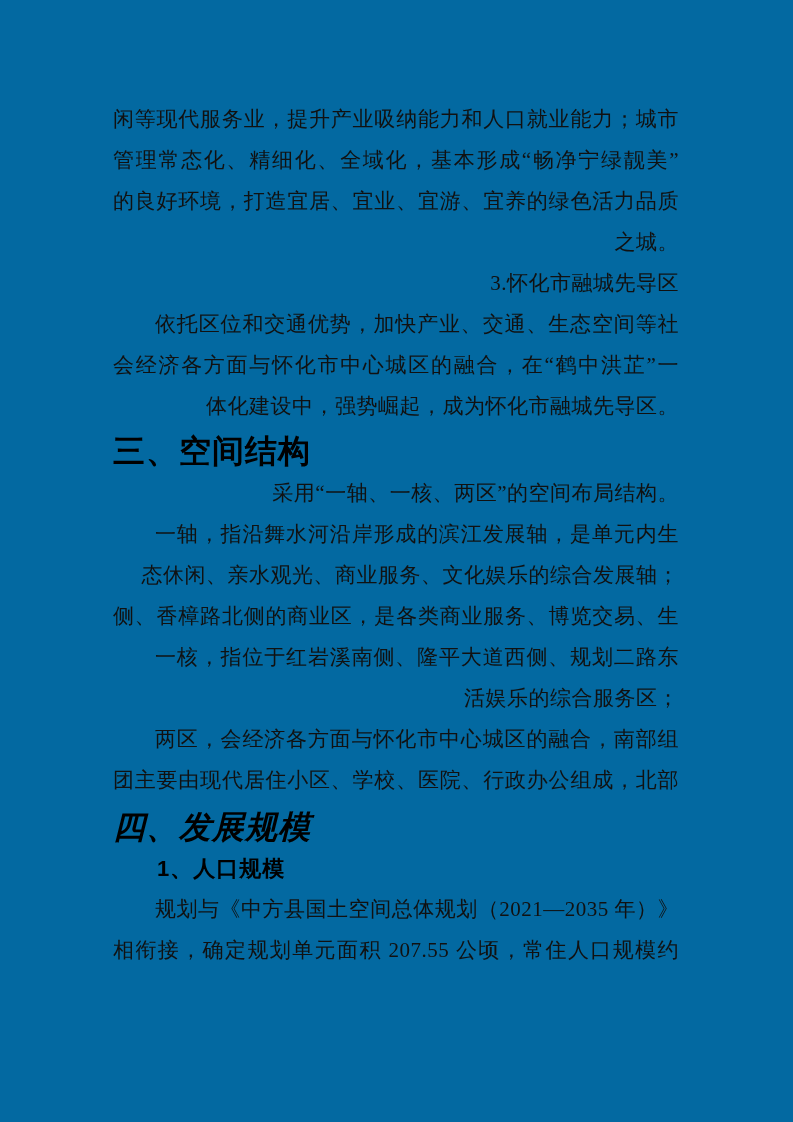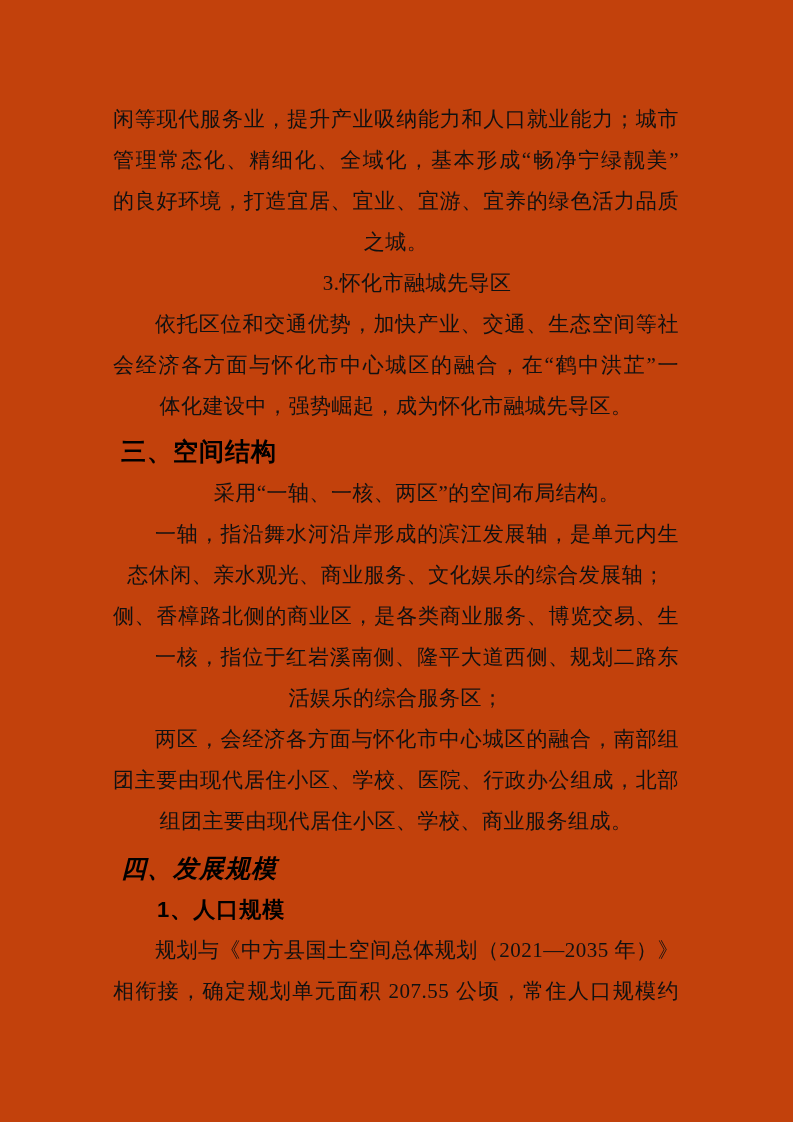--- a/index.html
+++ b/index.html
@@ -1,52 +1,51 @@
 <!DOCTYPE html>
 <html><head>
 <meta charset="utf-8">
 <style>
   html, body { margin: 0; padding: 0; background: #9b9b9b; }
   .page {
     position: relative;
     width: 793px;
     height: 1122px;
     margin: 0 auto;
-    background: #c2410c;
+    background: #0369a1;
     box-sizing: border-box;
     padding: 99px 114px 0 113px;
     color: #111111;
     font-family: "Liberation Serif", serif;
     overflow: hidden;
   }
   .line {
     font-size: 21px;
     line-height: 41px;
     height: 41px;
     white-space: nowrap;
     letter-spacing: 0.5px;
   }
   .j {
     white-space: normal;
     text-align: justify;
     text-align-last: justify;
     text-justify: inter-character;
   }
-  .l { text-align: center; }
+  .l { text-align: right; }
   .ind { text-indent: 2em; }
   .heading1 {
     font-family: "Liberation Sans", sans-serif;
     font-weight: bold;
-    font-size: 25px;
+    font-size: 32px;
     line-height: 44px;
     height: 44px;
     margin-top: 2px;
     letter-spacing: 1px;
     color: #000000;
-    margin-left: 8px;
   }
   .heading2 {
     font-family: Liberation Sans, sans-serif;
     font-weight: bold;
     font-size: 22px;
     line-height: 40px;
     height: 40px;
     text-indent: 2em;
     letter-spacing: 1px;
     color: #000000;
@@ -88,21 +87,20 @@
 
   <div>
     <div class="line j">侧、香樟路北侧的商业区，是各类商业服务、博览交易、生</div>
     <div class="line j ind">一核，指位于红岩溪南侧、隆平大道西侧、规划二路东</div>
     <div class="line l">活娱乐的综合服务区；</div>
   </div>
 
   <div>
     <div class="line j ind">两区，会经济各方面与怀化市中心城区的融合，南部组</div>
     <div class="line j">团主要由现代居住小区、学校、医院、行政办公组成，北部</div>
-    <div class="line l">组团主要由现代居住小区、学校、商业服务组成。</div>
   </div>
 
   <div class="heading1 h1b">四、发展规模</div>
 
   <div class="heading2">1、人口规模</div>
 
   <div>
     <div class="line j ind">规划与《中方县国土空间总体规划（2021—2035 年）》</div>
     <div class="line j">相衔接，确定规划单元面积 207.55 公顷，常住人口规模约</div>
   </div>

